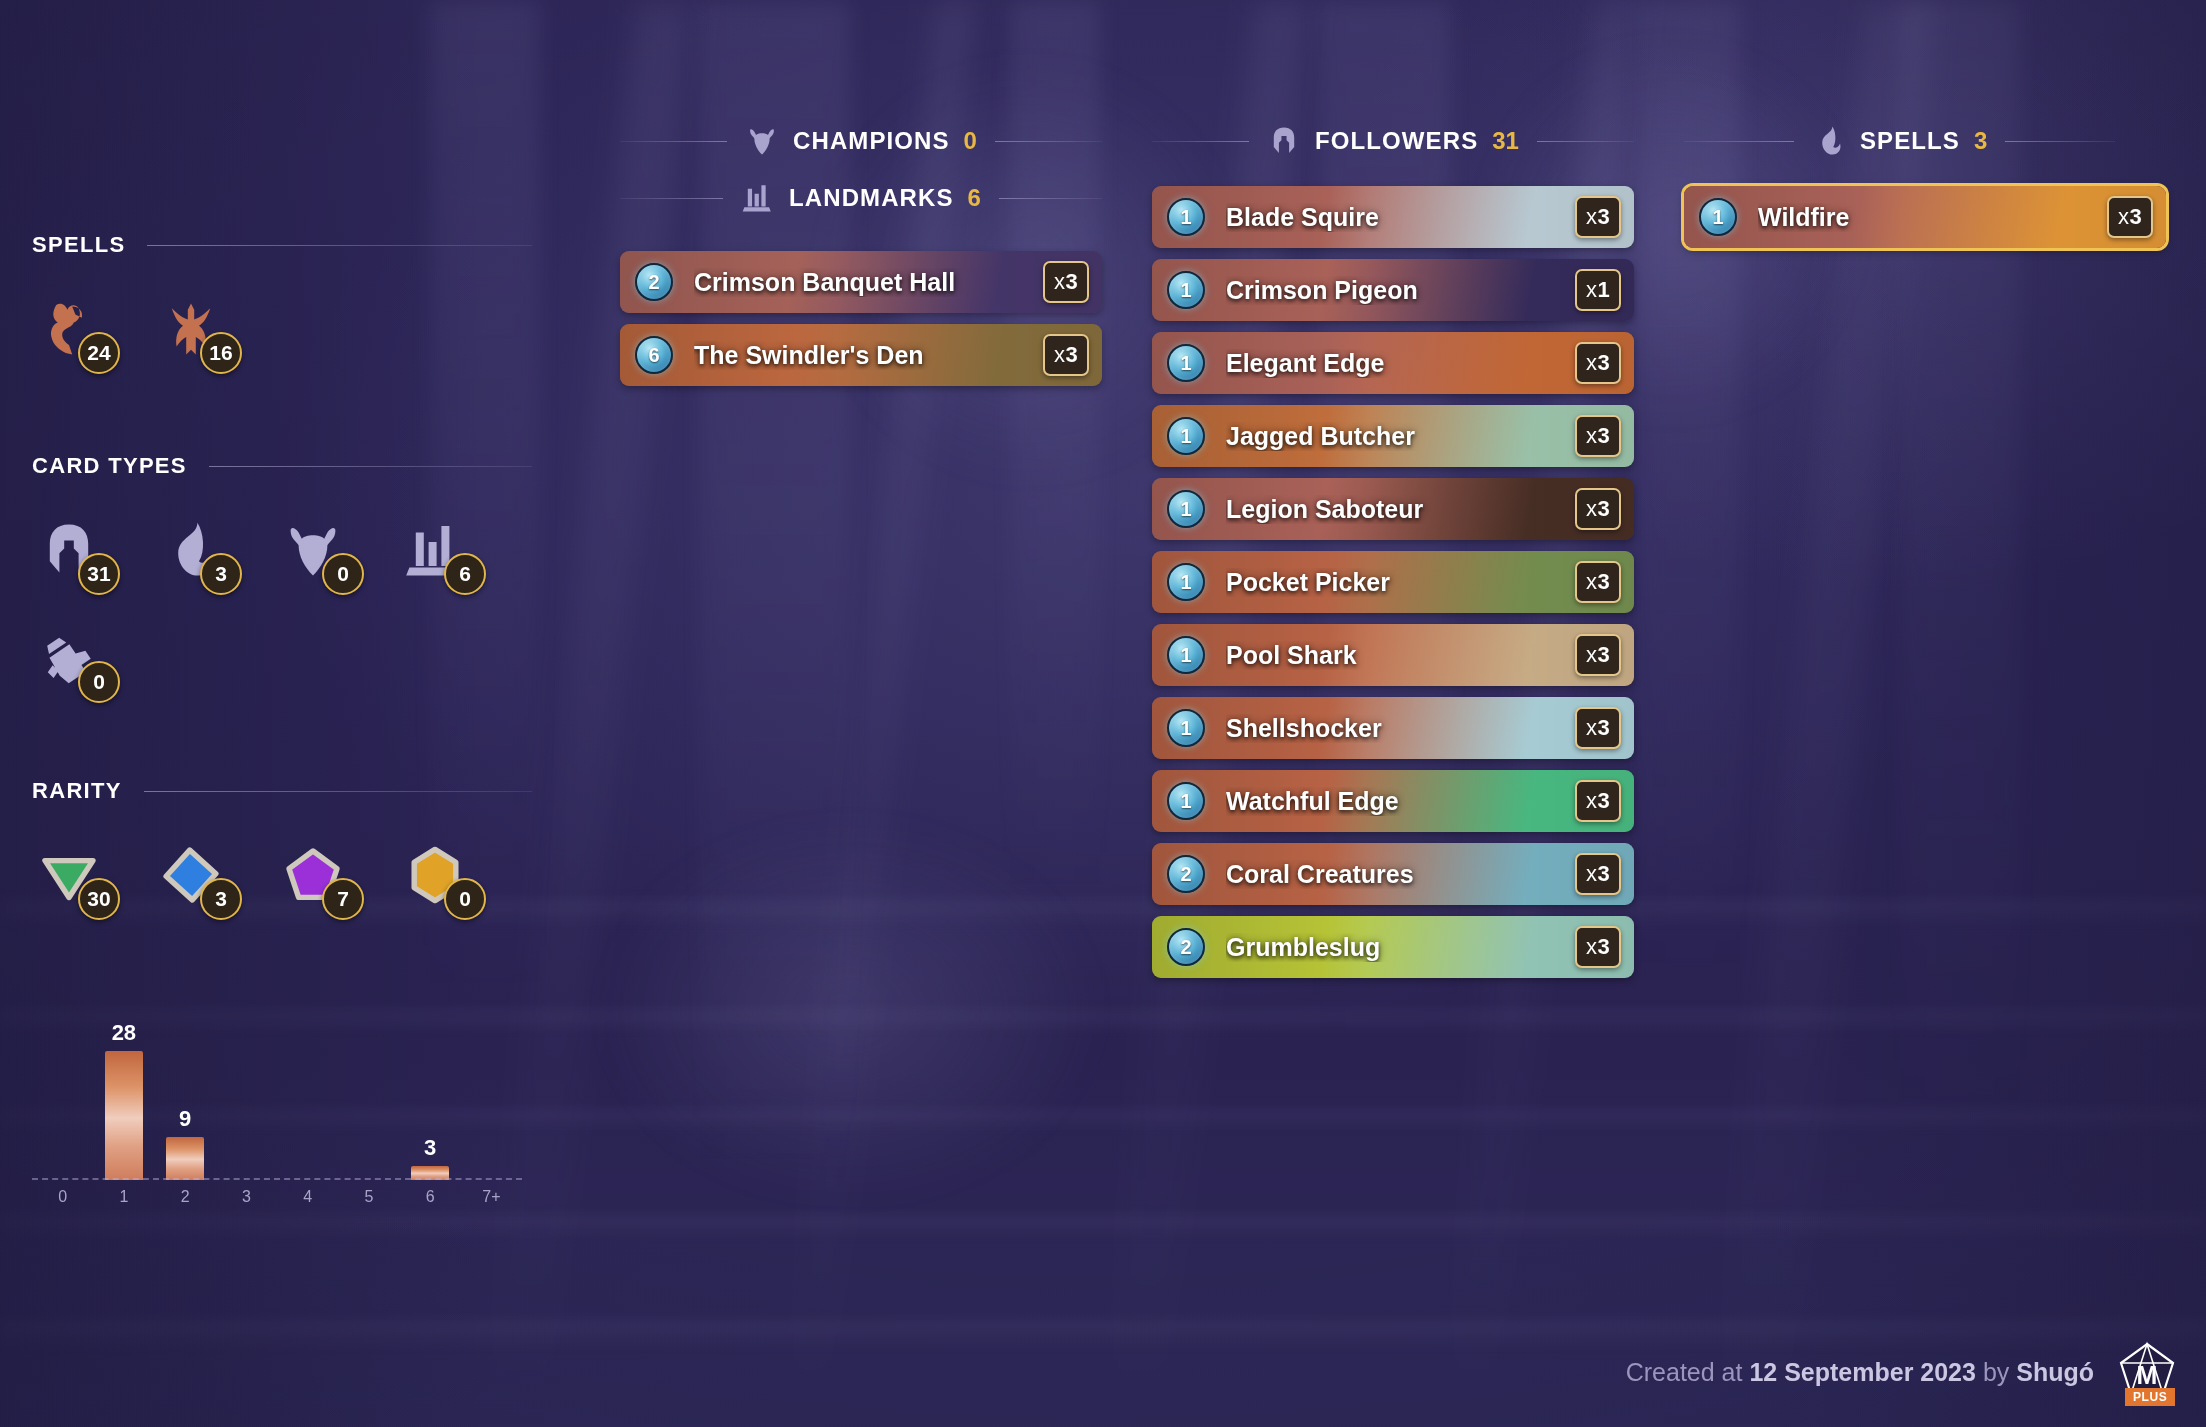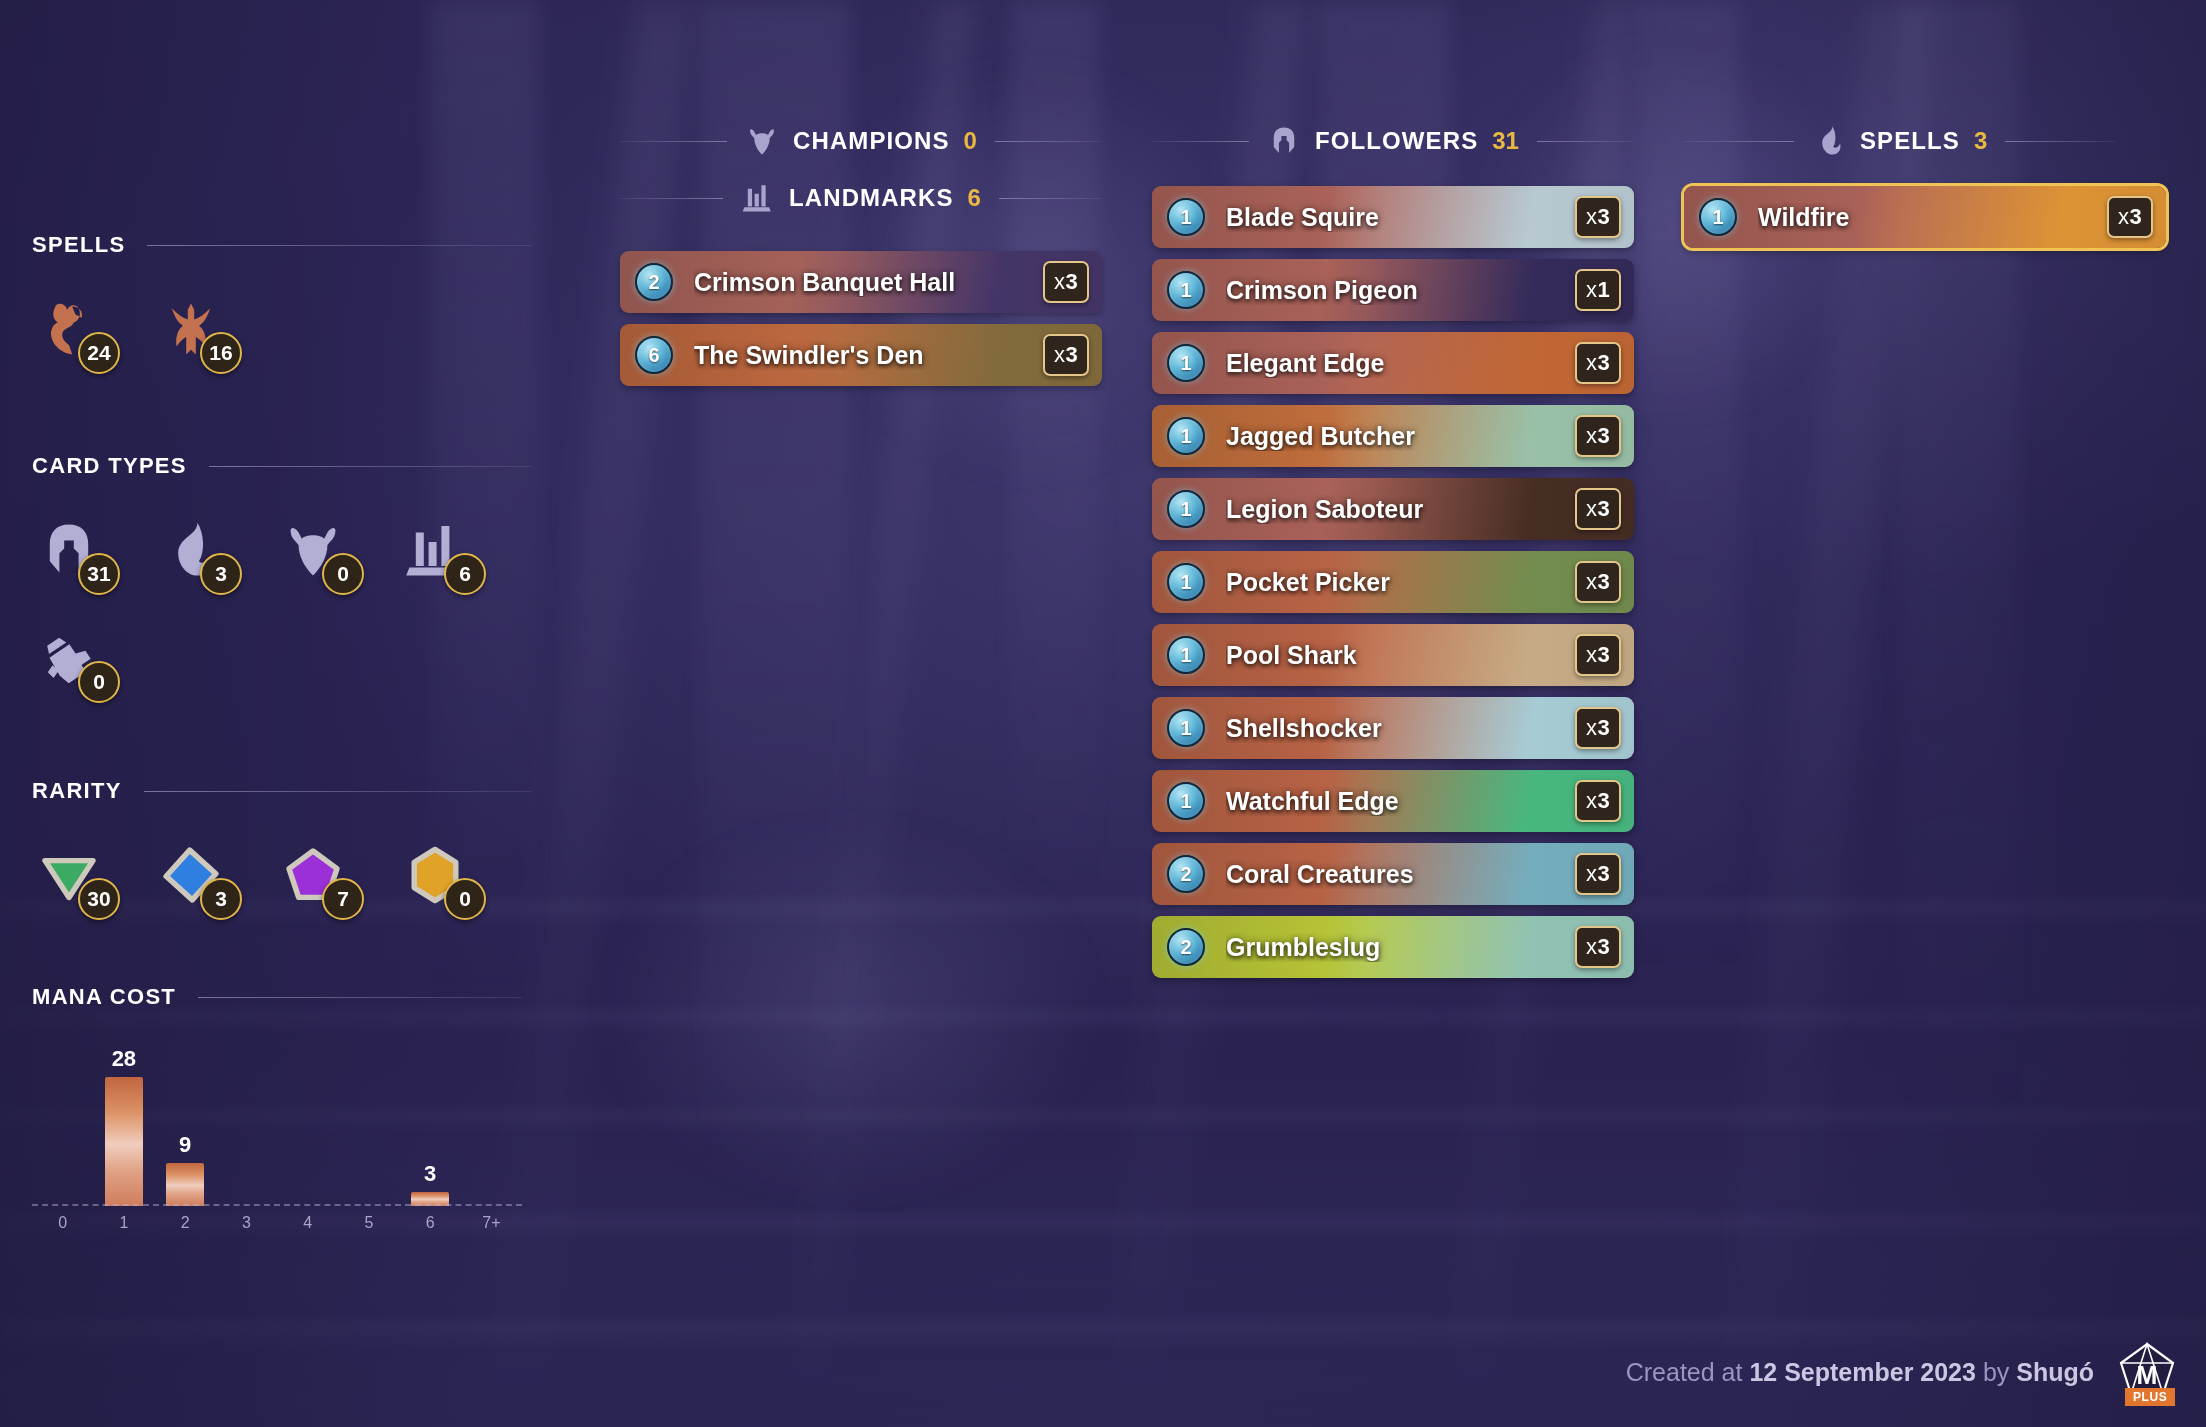--- a/index.html
+++ b/index.html
@@ -301,24 +301,20 @@
             <svg class="glyph" viewBox="0 0 40 40">
               <polygon points="20,4 33,12 33,28 20,36 7,28 7,12" fill="#e0a327" stroke="#cfc9bd" stroke-width="3.4" stroke-linejoin="round"></polygon>
             </svg>
           </span>
           <span class="count-badge">0</span>
         </div>
       </div>
   </div>
 
   <div id="mana-chart">
-    <div class="sec-head">
-      <span class="sec-title">MANA COST</span>
-      <span class="rule"></span>
-    </div>
     <div id="mana-plot">
       <div id="mana-bars">
           <div class="mana-col"></div>
           <div class="mana-col">
             <div class="mana-val">28</div>
             <div class="mana-bar" style="height: 135px;"></div>
           </div>
           <div class="mana-col">
             <div class="mana-val">9</div>
             <div class="mana-bar" style="height: 43px;"></div>

